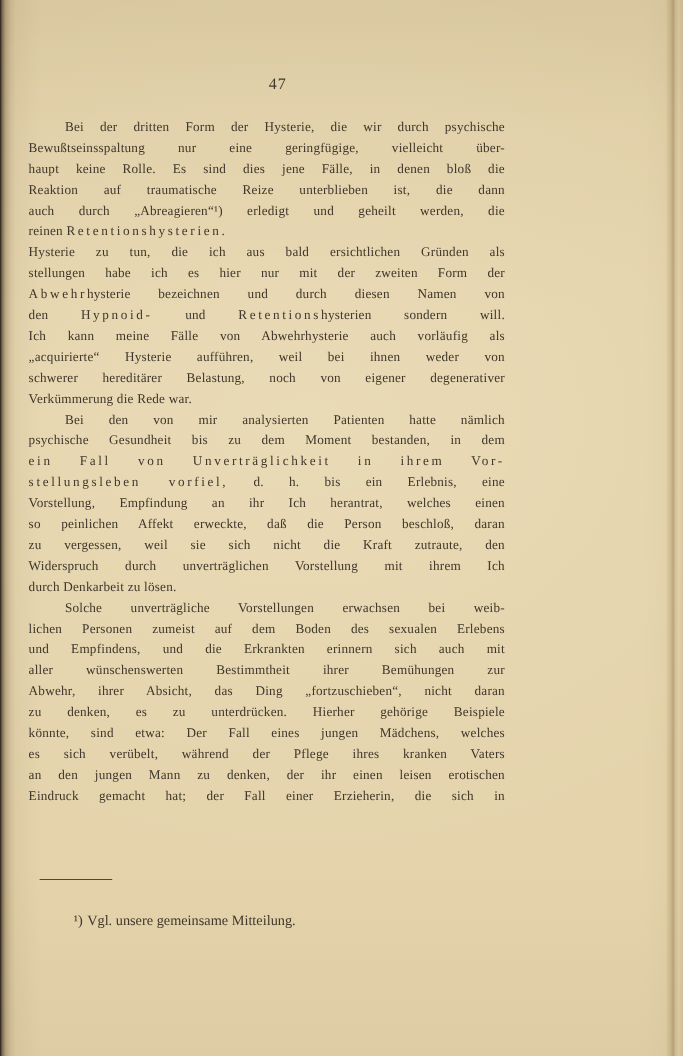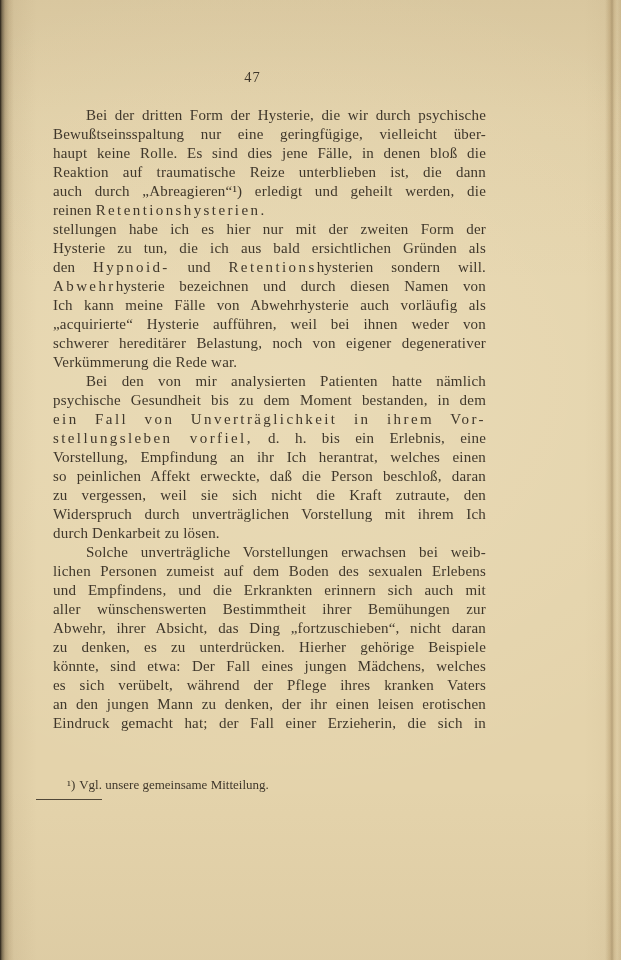--- a/index.html
+++ b/index.html
@@ -52,25 +52,25 @@
     left: 36px;
     top: 69px;
     width: 433px;
     text-align: center;
     font-size: 14.5px;
     letter-spacing: 1px;
     color: var(--ink, #3f372b);
   }
   .text-block {
     position: absolute;
-    left: 53px;
+    left: 26px;
     top: 106px;
     width: 433px;
     color: var(--ink, #3f372b);
-    font-size: 15px;
+    font-size: 12px;
     letter-spacing: 0.2px;
   }
   .line {
     height: 19px;
     line-height: 19px;
     text-align: justify;
     text-align-last: justify;
     white-space: nowrap;
   }
   .line.indent { text-indent: 33px; }
@@ -79,21 +79,21 @@
   .footnote-rule {
     position: absolute;
     left: 36px;
     top: 799px;
     width: 66px;
     border-top: 1.5px solid rgba(63,55,43,0.9);
   }
   .footnote {
     position: absolute;
     left: 36px;
-    top: 776px;
+    top: 828px;
     width: 433px;
     padding-left: 31px;
     box-sizing: border-box;
     font-size: 13px;
     line-height: 18px;
     color: var(--ink, #3f372b);
   }
   .footnote .marker { margin-right: 4px; }
 </style>
 </head>
@@ -105,24 +105,24 @@
 
   <div class="pageno">47</div>
 
   <div class="text-block">
       <div class="line indent"><span>Bei der dritten Form der Hysterie, die wir durch psychische</span></div>
       <div class="line"><span>Bewußtseinsspaltung nur eine geringfügige, vielleicht über-</span></div>
       <div class="line"><span>haupt keine Rolle. Es sind dies jene Fälle, in denen bloß die</span></div>
       <div class="line"><span>Reaktion auf traumatische Reize unterblieben ist, die dann</span></div>
       <div class="line"><span>auch durch „Abreagieren“¹) erledigt und geheilt werden, die</span></div>
       <div class="line para-end"><span>reinen </span><span class="gesperrt">Retentionshysterien.</span></div>
+      <div class="line"><span>Hysterie zu tun, die ich aus bald ersichtlichen Gründen als</span></div>
       <div class="line"><span>stellungen habe ich es hier nur mit der zweiten Form der</span></div>
-      <div class="line"><span>Hysterie zu tun, die ich aus bald ersichtlichen Gründen als</span></div>
+      <div class="line"><span class="gesperrt">Abwehr</span><span>hysterie bezeichnen und durch diesen Namen von</span></div>
       <div class="line"><span>den </span><span class="gesperrt">Hypnoid-</span><span> und </span><span class="gesperrt">Retentions</span><span>hysterien sondern will.</span></div>
-      <div class="line"><span class="gesperrt">Abwehr</span><span>hysterie bezeichnen und durch diesen Namen von</span></div>
       <div class="line"><span>Ich kann meine Fälle von Abwehrhysterie auch vorläufig als</span></div>
       <div class="line"><span>„acquirierte“ Hysterie aufführen, weil bei ihnen weder von</span></div>
       <div class="line"><span>schwerer hereditärer Belastung, noch von eigener degenerativer</span></div>
       <div class="line para-end"><span>Verkümmerung die Rede war.</span></div>
       <div class="line indent"><span>Bei den von mir analysierten Patienten hatte nämlich</span></div>
       <div class="line"><span>psychische Gesundheit bis zu dem Moment bestanden, in dem</span></div>
       <div class="line"><span class="gesperrt">ein Fall von Unverträglichkeit in ihrem Vor-</span></div>
       <div class="line"><span class="gesperrt">stellungsleben vorfiel,</span><span> d. h. bis ein Erlebnis, eine</span></div>
       <div class="line"><span>Vorstellung, Empfindung an ihr Ich herantrat, welches einen</span></div>
       <div class="line"><span>so peinlichen Affekt erweckte, daß die Person beschloß, daran</span></div>

